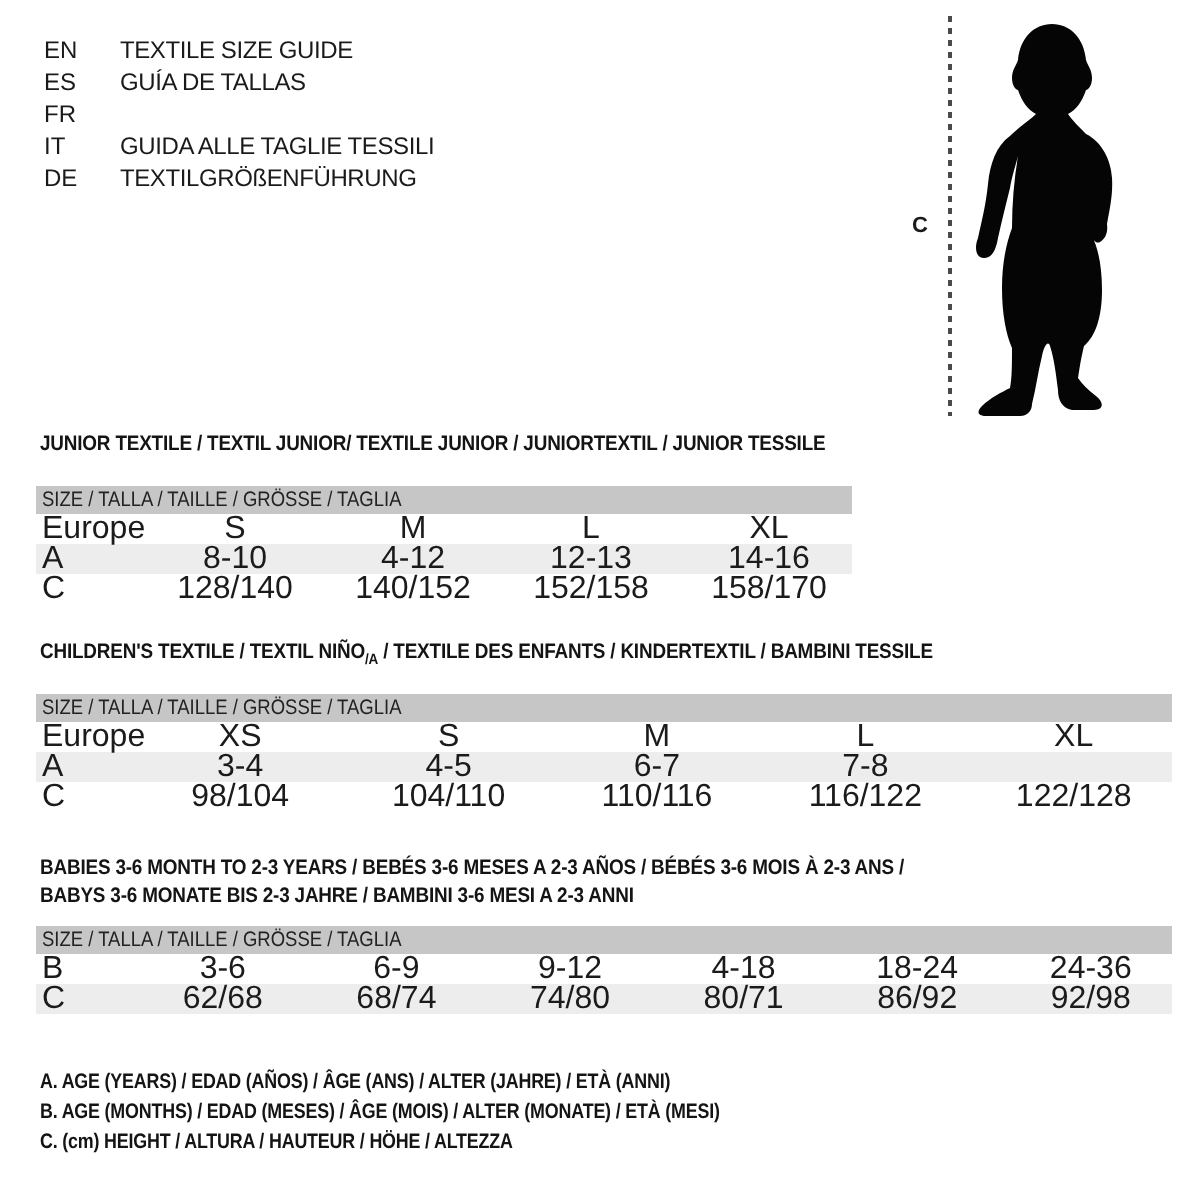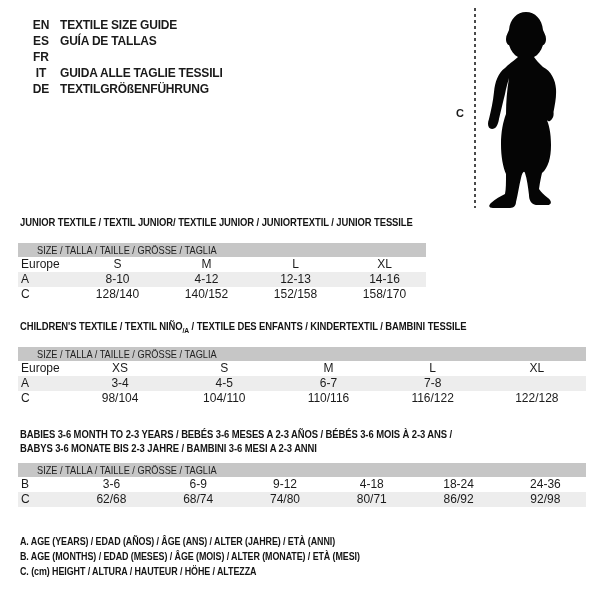--- a/index.html
+++ b/index.html
@@ -1,20 +1,20 @@
 <!DOCTYPE html>
 <html><head>
 <meta charset="utf-8">
 <style>
   html,body{margin:0;padding:0;background:#fff;}
   .page{position:relative;width:600px;height:600px;background:#ffffff;overflow:hidden;
         font-family:"Liberation Sans",sans-serif;color:#1a1a1a;}
 
   
-  .lang-block{position:absolute;left:22px;top:17px;font-weight:bold;font-size:12px;line-height:16px;text-align:center;}
+  .lang-block{position:absolute;left:22px;top:17px;font-weight:normal;font-size:12px;line-height:16px;}
   .lang-row{display:flex;}
   .lang-code{width:38px;flex:none;}
   .lang-label{white-space:nowrap;letter-spacing:-0.2px;}
 
   
   .dash-line{position:absolute;left:474px;top:8px;width:2px;height:200px;
              background:repeating-linear-gradient(to bottom,#4a4a4a 0 3px,transparent 3px 6px);}
   .height-label{position:absolute;left:456px;top:107px;font-weight:bold;font-size:11px;}
   .baby-svg{position:absolute;left:478px;top:6px;width:92px;height:202px;}
 
@@ -22,23 +22,23 @@
   .sec-title{position:absolute;font-weight:bold;font-size:10.5px;color:#141414;
              white-space:nowrap;transform:scaleX(0.9);transform-origin:0 50%;letter-spacing:-0.1px;}
   .sec-title sub{font-size:7.5px;}
   .title-2line{position:absolute;}
   .title-2line .tl{font-weight:bold;font-size:10.5px;color:#141414;white-space:nowrap;
                    line-height:14px;transform:scaleX(0.9);transform-origin:0 50%;letter-spacing:-0.1px;}
 
   
   .sz-table{position:absolute;}
   .sz-bar{height:14px;background:#c6c6c6;line-height:14px;font-size:10.5px;color:#222;
-          padding-left:19px;overflow:hidden;}
+          padding-left:3px;overflow:hidden;}
   .sz-bar span{display:inline-block;transform:scaleX(0.88);transform-origin:0 50%;white-space:nowrap;}
-  .sz-row{display:flex;height:15px;line-height:15px;font-size:12px;color:#1b1b1b;align-items:flex-end;}
+  .sz-row{display:flex;height:15px;line-height:15px;font-size:16px;color:#1b1b1b;align-items:flex-end;}
   .sz-label{flex:none;padding-left:3px;}
   .sz-cell{flex:none;text-align:center;}
   .row-shaded{background:#ededed;}
   .t-junior .sz-label{width:52px;}   .t-junior .sz-cell{width:89px;}
   .t-children .sz-label{width:47px;} .t-children .sz-cell{width:104.2px;}
   .t-babies .sz-label{width:47px;}   .t-babies .sz-cell{width:86.8px;}
 
   
   .legend{position:absolute;left:20px;top:534px;}
   .legend-line{font-weight:bold;font-size:10.5px;line-height:15.2px;color:#141414;

